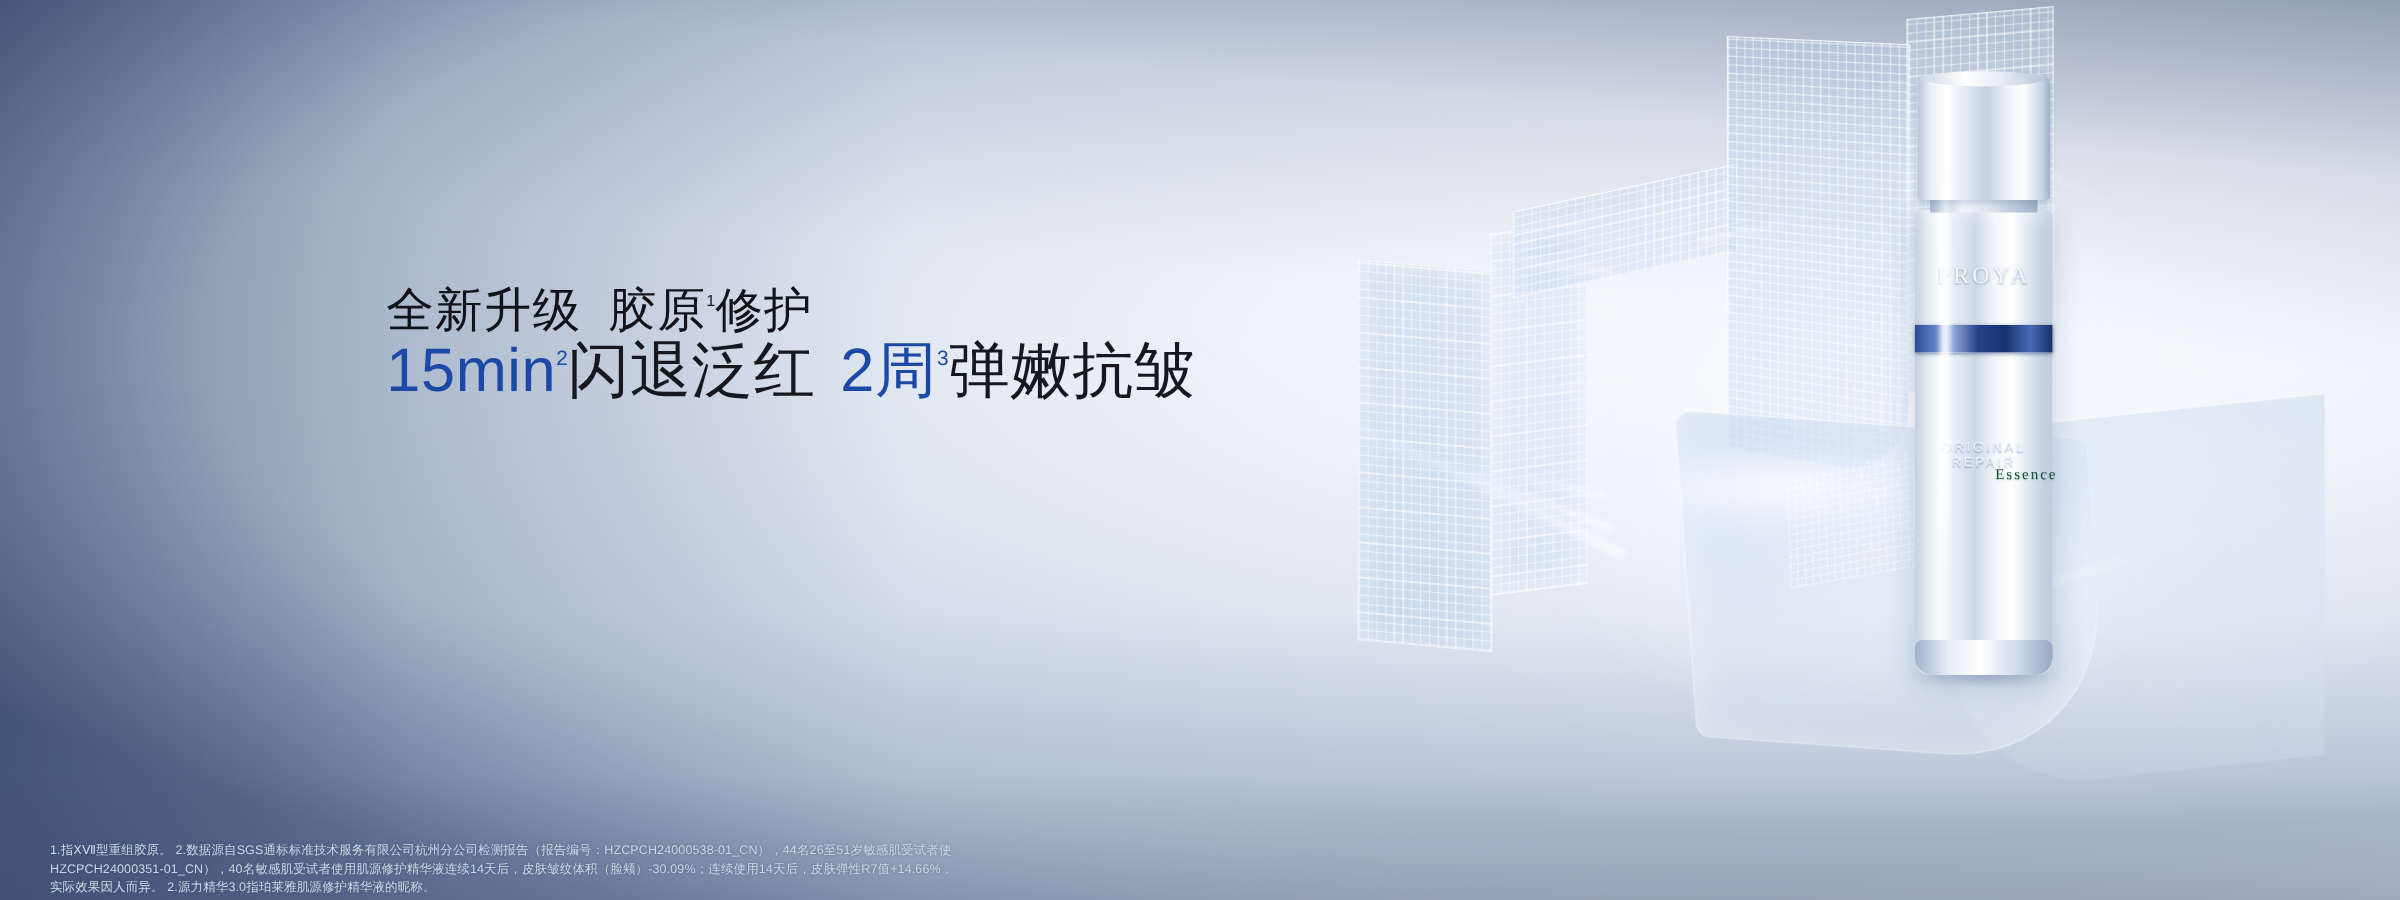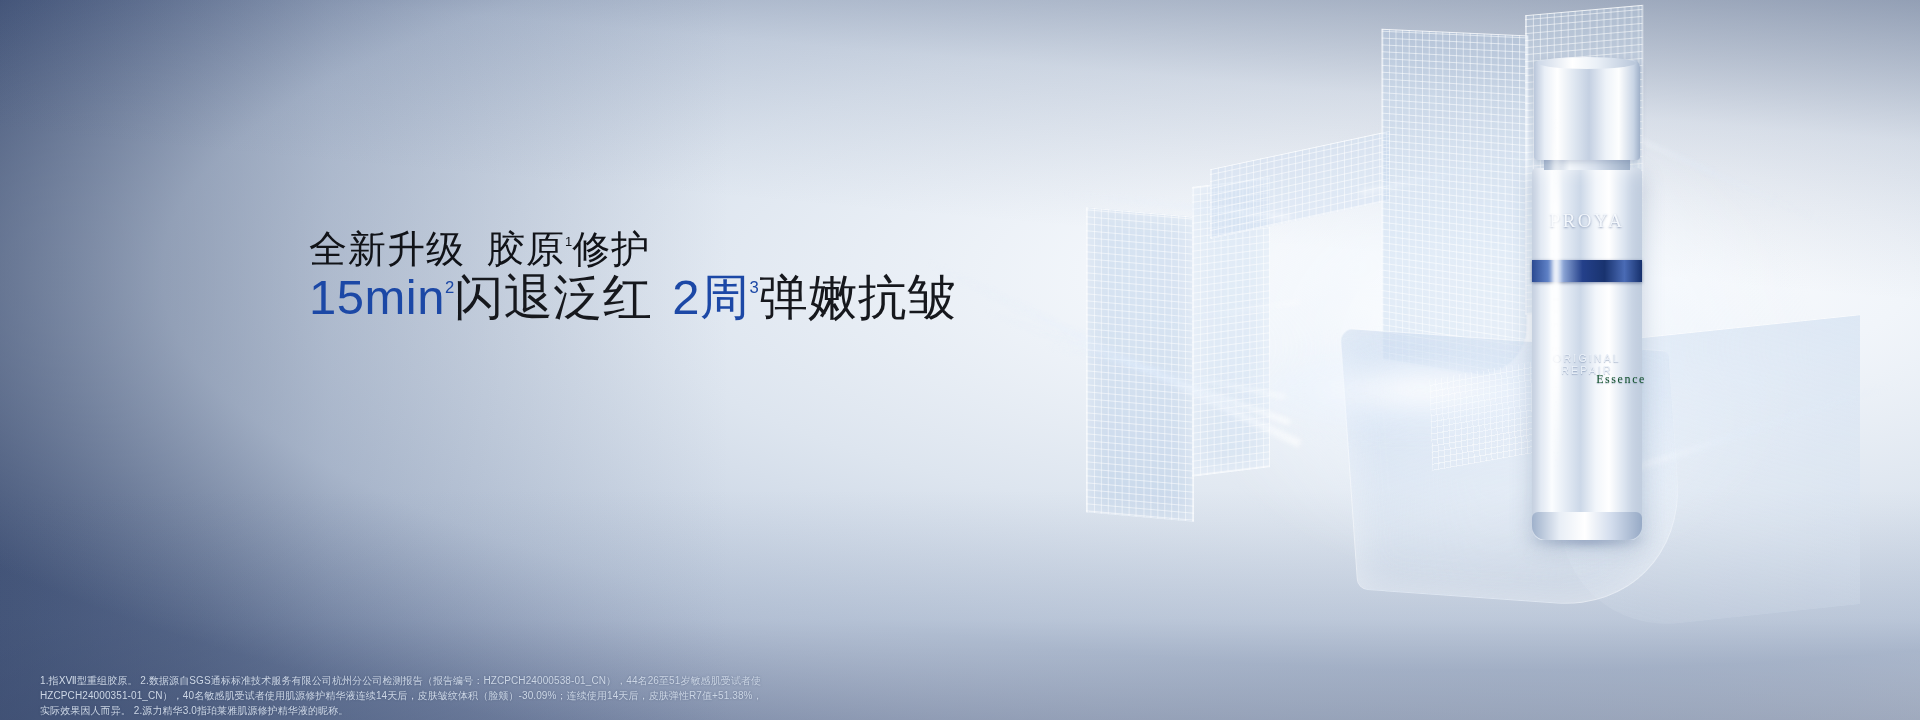--- a/index.html
+++ b/index.html
@@ -295,17 +295,17 @@
   <div class="bottle-hl"></div>
 
   <div class="copy">
     <div class="headline"><span>全新升级</span><span class="gap"></span><span>胶原</span><span class="sup">1</span><span>修护</span></div>
 
     <div class="subline"><span class="accent">15min</span><span class="accent sup">2</span><span>闪退泛红</span><span class="gap"></span><span class="accent">2周</span><span class="accent sup">3</span><span>弹嫩抗皱</span></div>
   </div>
 
   <div class="footnotes">
     <p>1.指ⅩⅦ型重组胶原。  2.数据源自SGS通标标准技术服务有限公司杭州分公司检测报告（报告编号：HZCPCH24000538-01_CN），44名26至51岁敏感肌受试者使</p>
-    <p>HZCPCH24000351-01_CN），40名敏感肌受试者使用肌源修护精华液连续14天后，皮肤皱纹体积（脸颊）-30.09%；连续使用14天后，皮肤弹性R7值+51.38%，</p>
+    <p>HZCPCH24000351-01_CN），40名敏感肌受试者使用肌源修护精华液连续14天后，皮肤皱纹体积（脸颊）-30.09%；连续使用14天后，皮肤弹性R7值+14.66%，</p>
     <p>实际效果因人而异。  2.源力精华3.0指珀莱雅肌源修护精华液的昵称。</p>
   </div>
 
 </div>
 
 </body></html>

